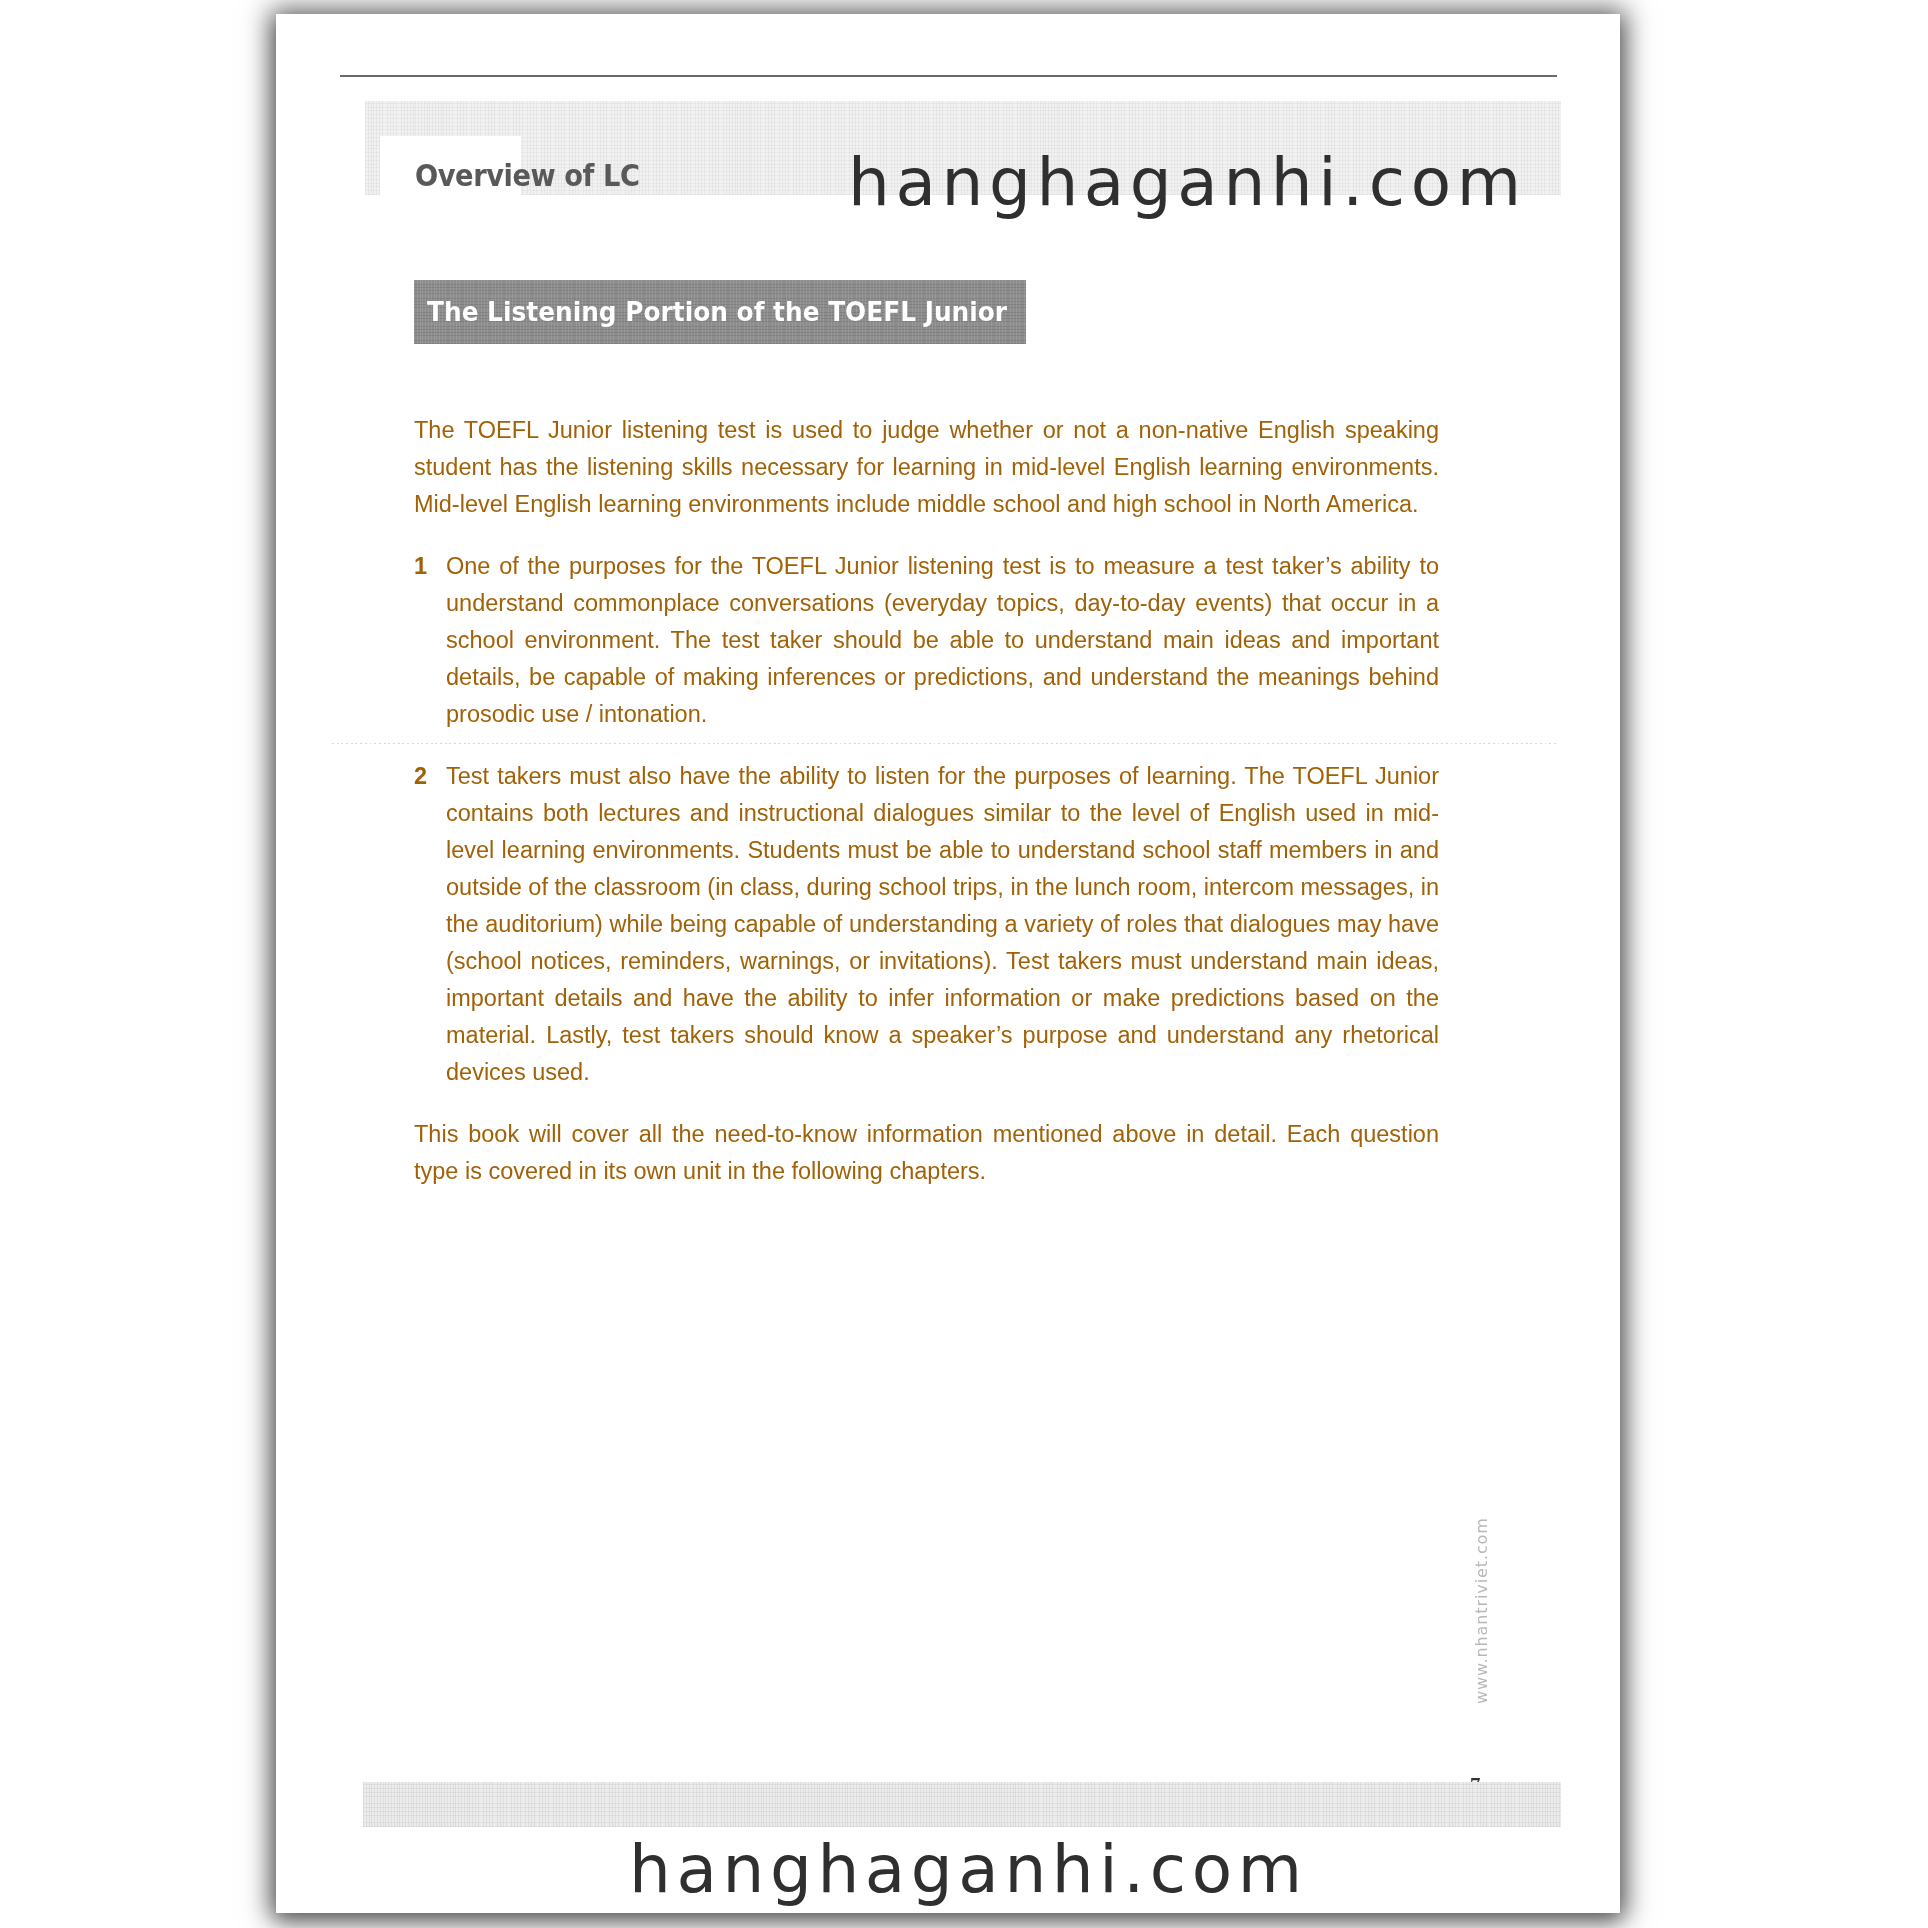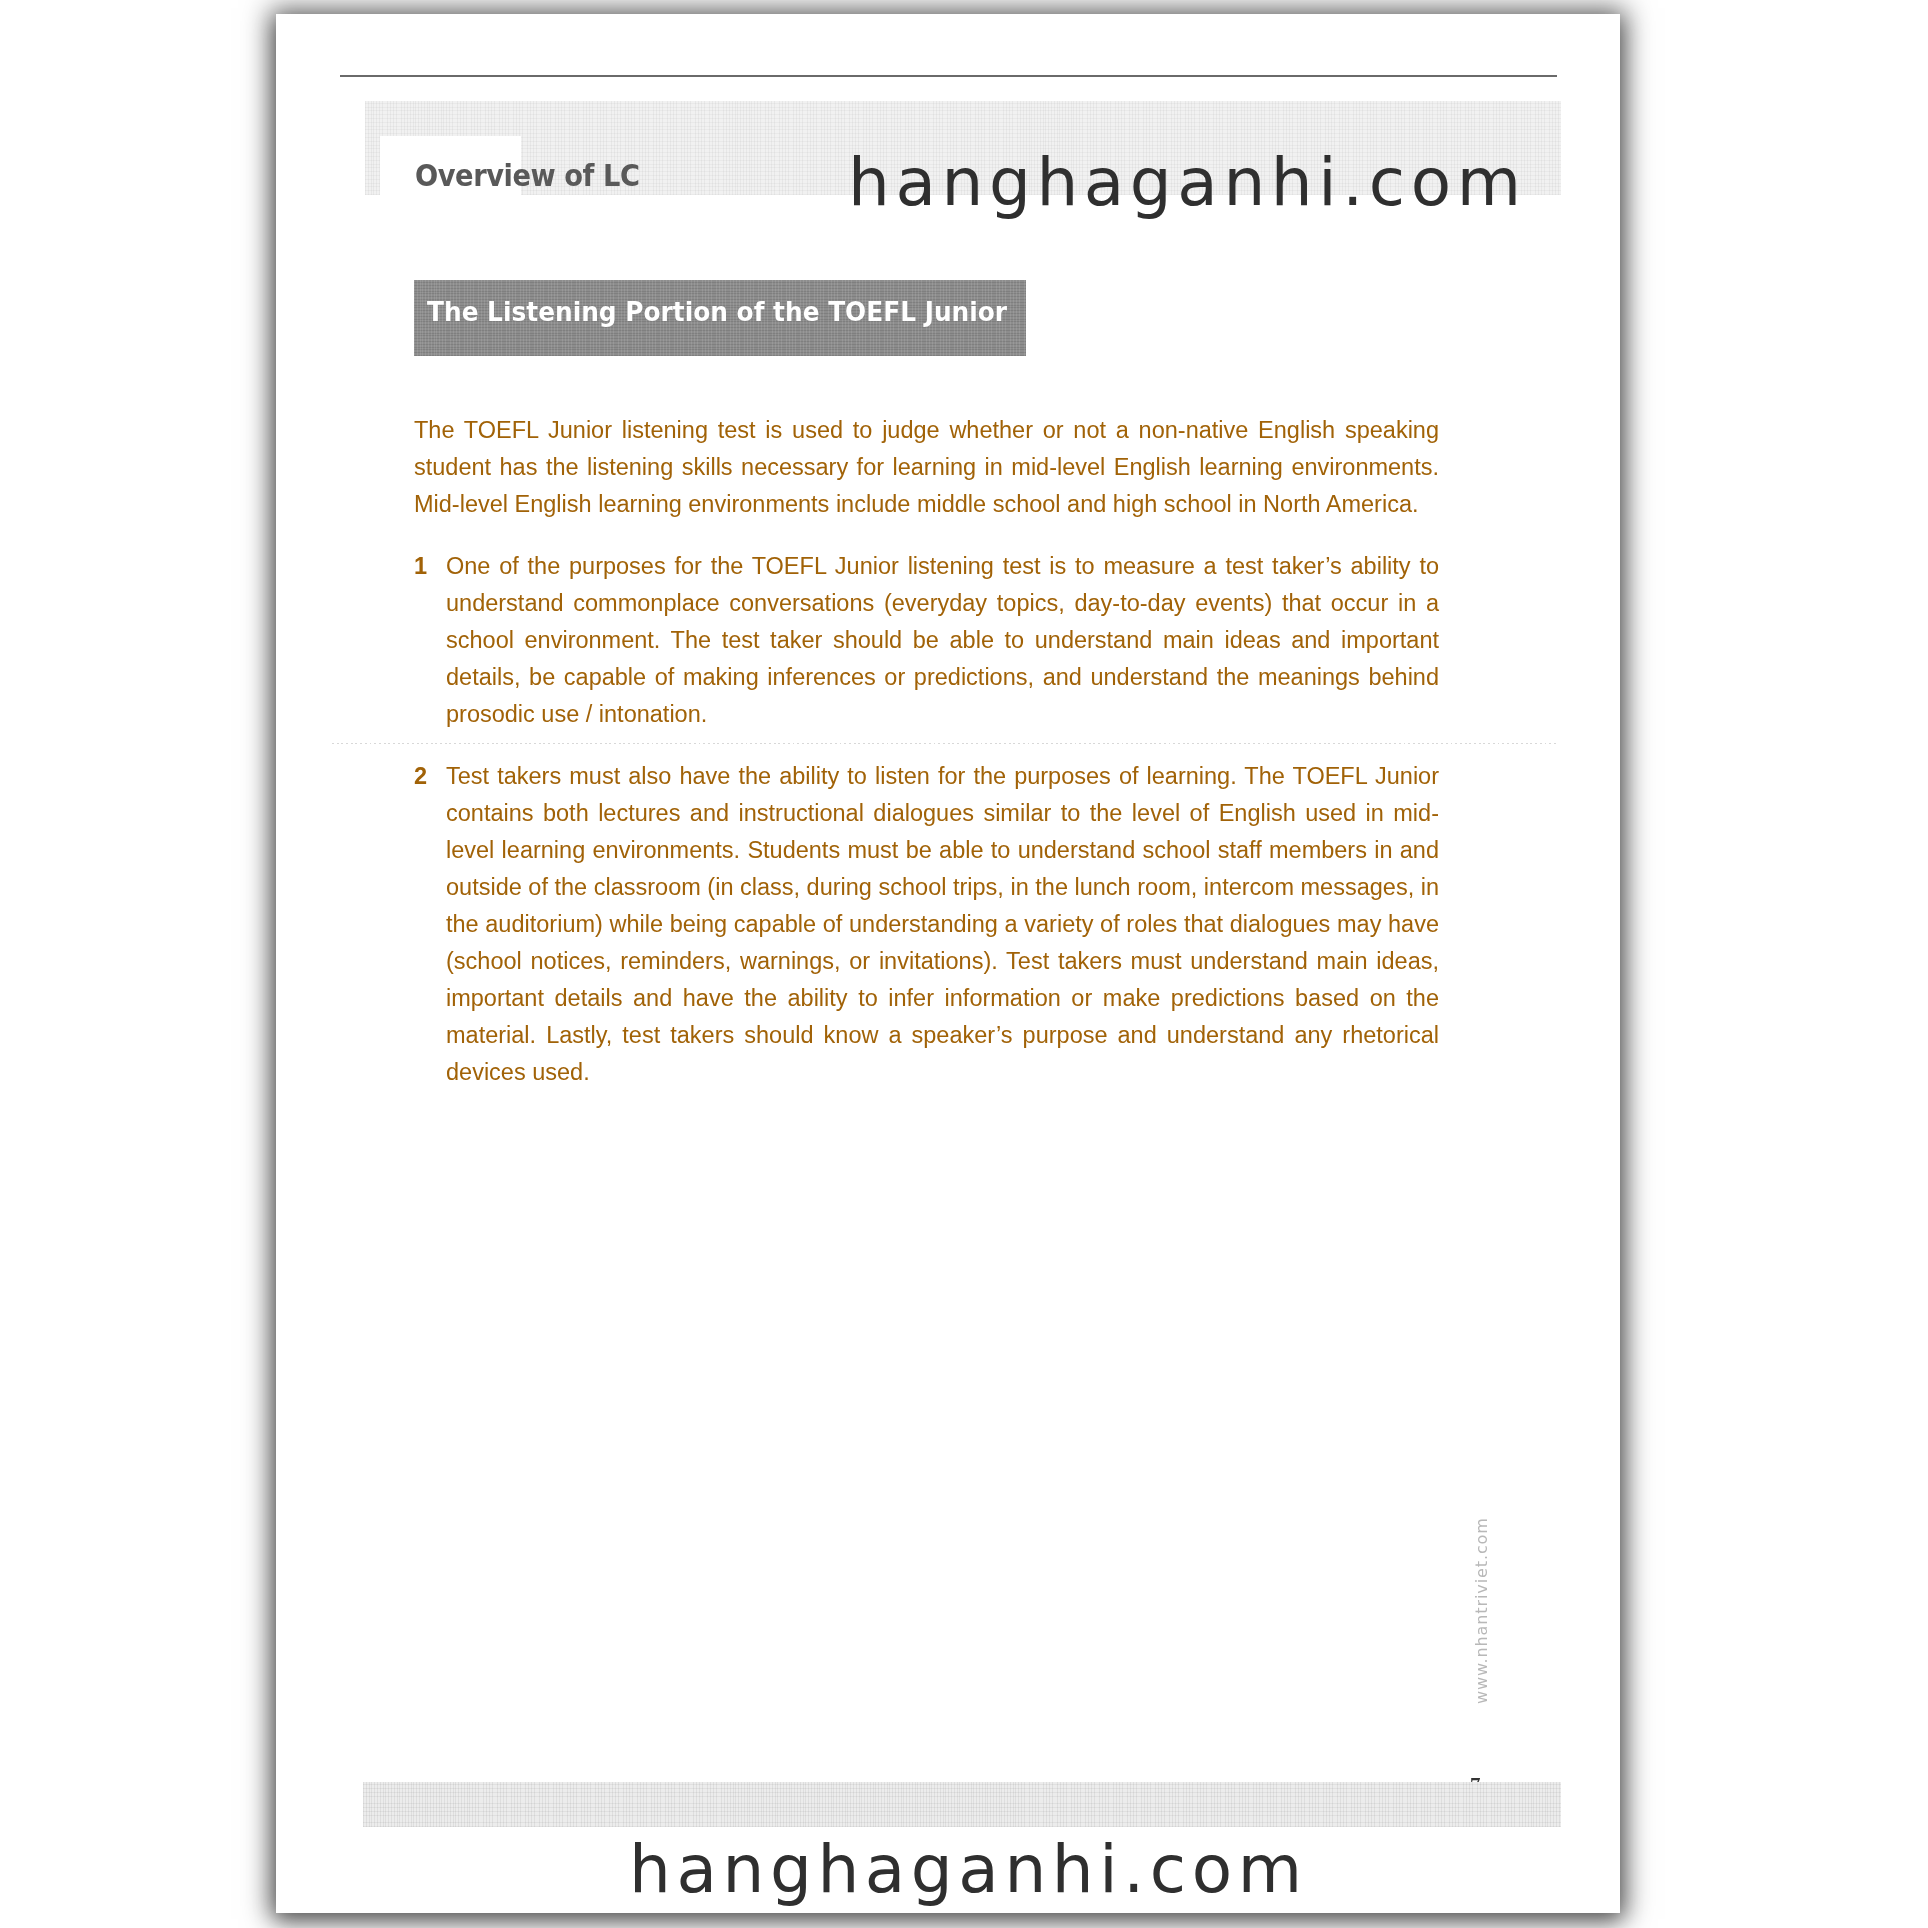--- a/index.html
+++ b/index.html
@@ -30,21 +30,21 @@
       font-family: "DejaVu Sans", sans-serif; font-weight: bold; font-size: 31px;
       color: #595959; letter-spacing: -0.5px; transform: scaleX(0.88); transform-origin: left;
     }
     .watermark {
       position: absolute; font-family: "DejaVu Sans", sans-serif; font-size: 66px;
       color: #2f2f2f; letter-spacing: 5.6px; font-weight: normal;
     }
     .wm-top { left: 572px; top: 130px; }
     .wm-bottom { left: 353px; top: 1817px; }
     .heading-box {
-      position: absolute; left: 138px; top: 266px; width: 612px; height: 76px;
+      position: absolute; left: 138px; top: 266px; width: 612px; height: 64px;
       background-color: #8d8d8d;
       background-image:
         repeating-linear-gradient(90deg, rgba(255,255,255,0.10) 0 0.9px, transparent 0.9px 2.8px),
         repeating-linear-gradient(0deg, rgba(0,0,0,0.10) 0 0.9px, transparent 0.9px 2.8px);
       box-sizing: border-box; padding: 16px 0 0 13px;
     }
     .heading-text {
       font-family: "DejaVu Sans", sans-serif; font-weight: bold; font-size: 27px; color: #ffffff;
       display: inline-block; transform: scaleX(0.92); transform-origin: left; white-space: nowrap;
       text-shadow: 0 0 0.9px #777;
@@ -97,20 +97,21 @@
     <div class="item">
       <span class="item-num">1</span>
       <span class="item-text">One of the purposes for the TOEFL Junior listening test is to measure a test taker’s ability to understand commonplace conversations (everyday topics, day-to-day events) that occur in a school environment. The test taker should be able to understand main ideas and important details, be capable of making inferences or predictions, and understand the meanings behind prosodic use / intonation.</span>
     </div>
 
     <div class="item">
       <span class="item-num">2</span>
       <span class="item-text">Test takers must also have the ability to listen for the purposes of learning. The TOEFL Junior contains both lectures and instructional dialogues similar to the level of English used in mid-level learning environments. Students must be able to understand school staff members in and outside of the classroom (in class, during school trips, in the lunch room, intercom messages, in the auditorium) while being capable of understanding a variety of roles that dialogues may have (school notices, reminders, warnings, or invitations). Test takers must understand main ideas, important details and have the ability to infer information or make predictions based on the material. Lastly, test takers should know a speaker’s purpose and understand any rhetorical devices used.</span>
     </div>
 
+    <p class="closing">This book will cover all the need-to-know information mentioned above in detail. Each question type is covered in its own unit in the following chapters.</p>
   </div>
 
   <div class="side-url">www.nhantriviet.com</div>
   <div class="page-number">7</div>
   <div class="noise-band noise-bottom"></div>
   <div class="watermark wm-bottom">hanghaganhi.com</div>
 </div>
 
 
 </body></html>

